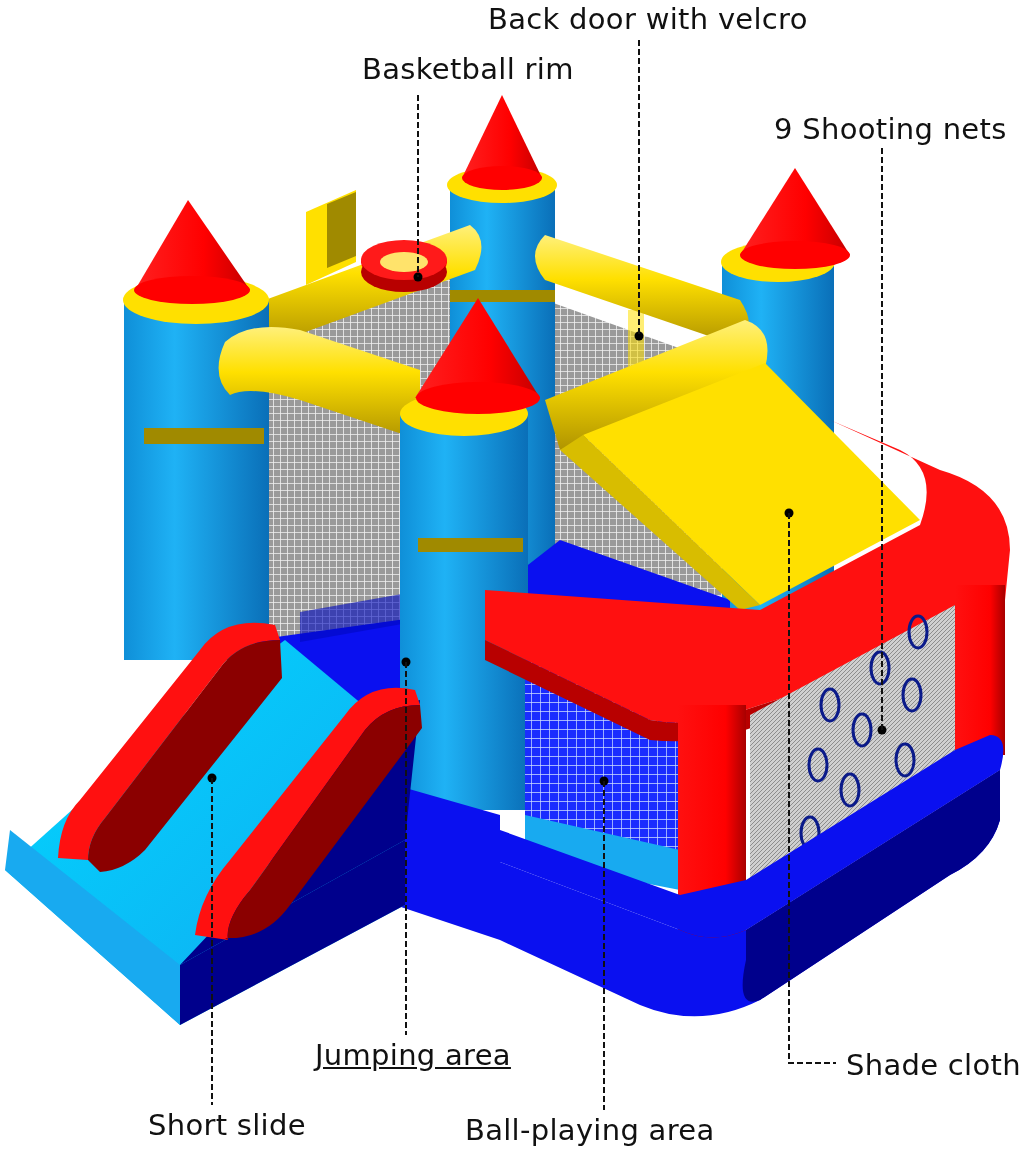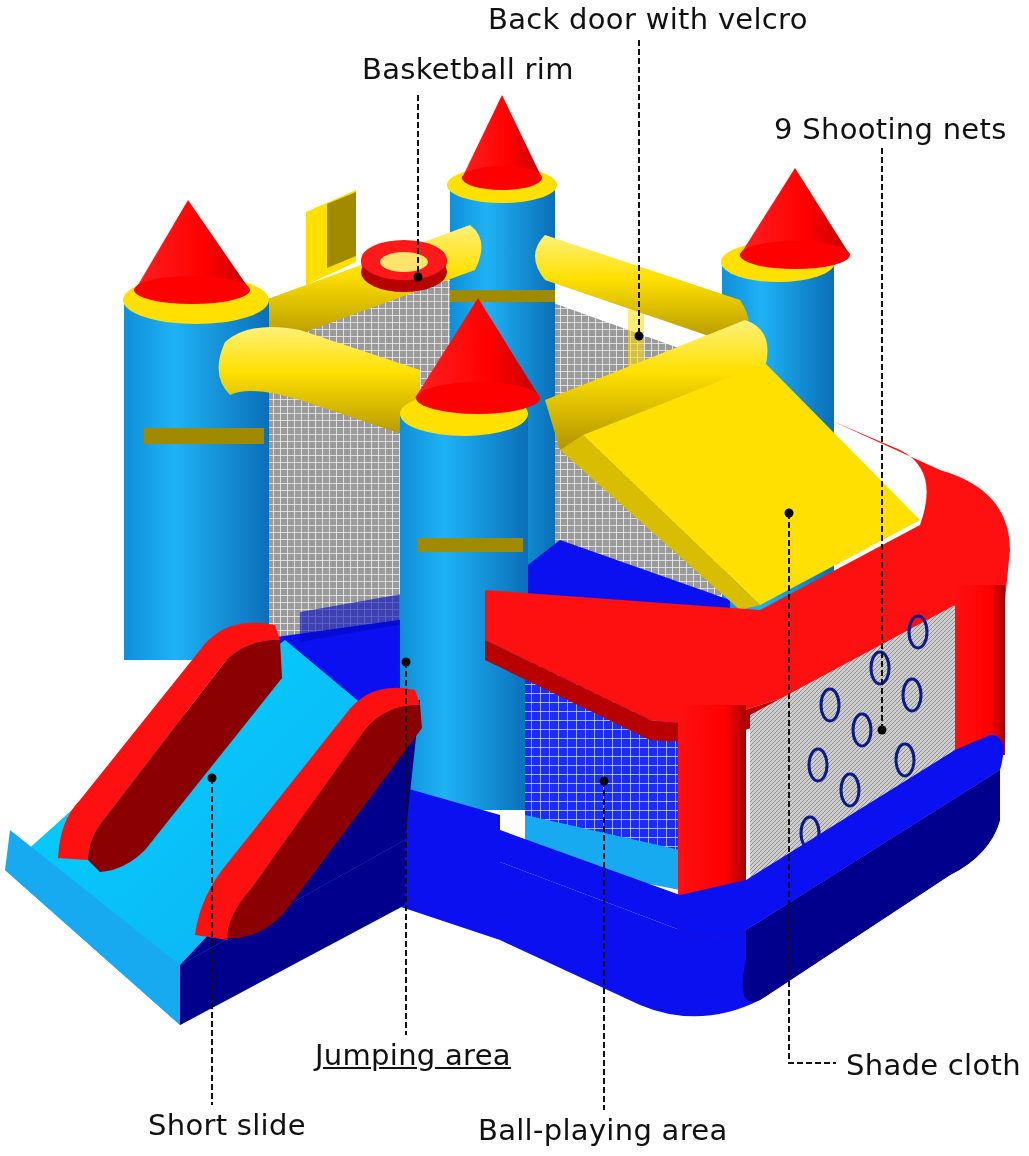--- a/index.html
+++ b/index.html
@@ -196,15 +196,15 @@
       <line x1="604" y1="781" x2="604" y2="1110"></line>
       <polyline points="789,513 789,1063 836,1063"></polyline>
     </g>
   </svg>
 
   <div class="label" style="left:488px; top:2px;">Back door with velcro</div>
   <div class="label" style="left:322px; top:52px;margin-left:40px;">Basketball rim</div>
   <div class="label" style="left:774px; top:112px;">9 Shooting nets</div>
   <div class="label" style="left:148px; top:1108px;">Short slide</div>
   <div class="label" style="left:315px; top:1038px;text-decoration:underline;">Jumping area</div>
-  <div class="label" style="left:478px; top:1113px;">Ball-playing area</div>
+  <div class="label" style="left:465px; top:1113px;">Ball-playing area</div>
   <div class="label" style="left:846px; top:1048px;">Shade cloth</div>
 </div>
 
 </body></html>

